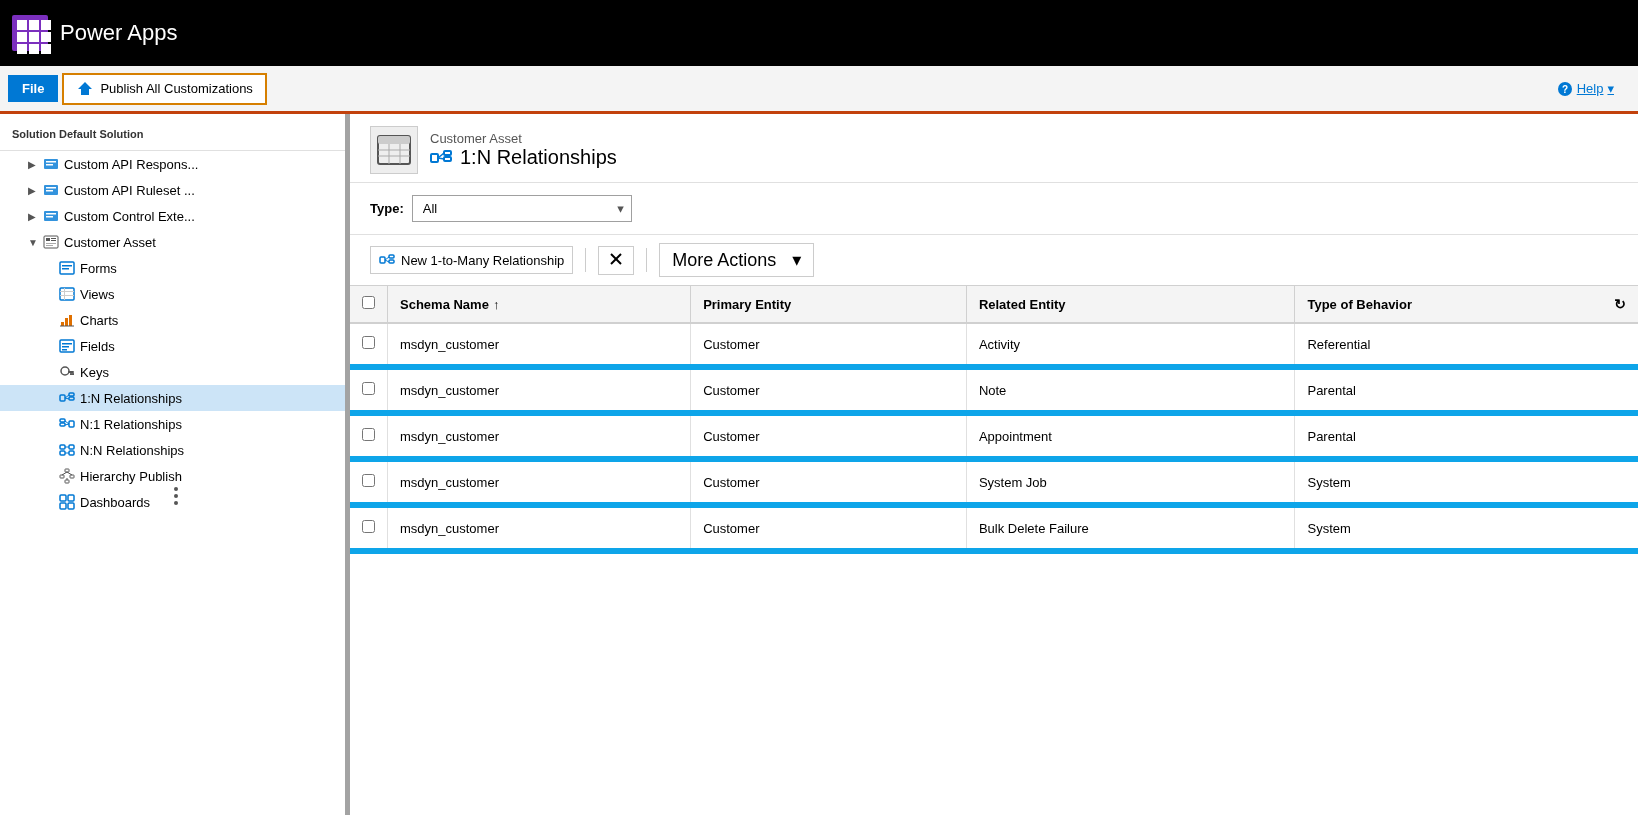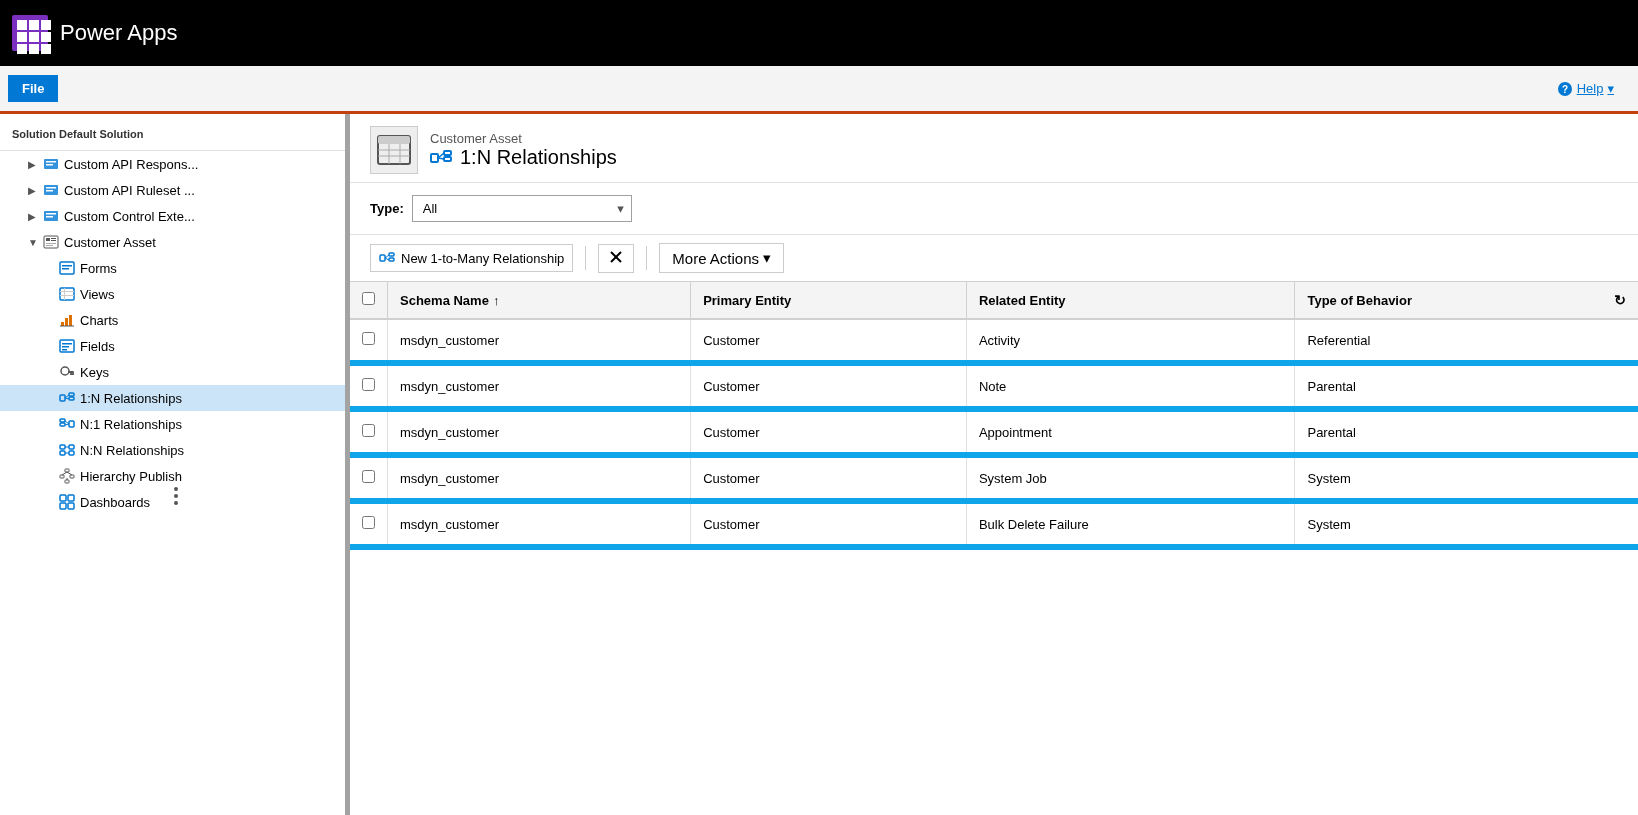--- a/index.html
+++ b/index.html
@@ -238,25 +238,25 @@
       border: 1px solid #ccc;
       padding: 5px 10px;
       font-size: 14px;
       cursor: pointer;
       color: #000;
     }
     .btn-more {
       background: #fff;
       border: 1px solid #ccc;
       padding: 5px 12px;
-      font-size: 15px;
+      font-size: 18px;
       cursor: pointer;
       display: flex;
       align-items: center;
-      gap: 4px;
+      gap: 16px;
       color: #000;
     }
     .separator { width: 1px; height: 24px; background: #ccc; margin: 0 4px; }
 
     
     .table-container {
       flex: 1;
       overflow-y: auto;
       position: relative;
     }
@@ -329,20 +329,28 @@
     <span></span>
       <span></span>
       <span></span>
   </div>
   <span class="app-title">Power Apps</span>
 </div>
 
 <div class="toolbar">
   <div class="toolbar-left">
     <button class="btn-file">File</button>
+    <button class="btn-publish">
+
+      <svg width="18" height="18" viewBox="0 0 18 18">
+        <polygon points="9,2 16,9 13,9 13,15 11,15 11,11 7,11 7,15 5,15 5,9 2,9" fill="#0078d4"></polygon>
+        <rect x="7" y="11" width="4" height="4" fill="#0078d4"></rect>
+      </svg>
+      <span>Publish All Customizations</span>
+    </button>
   </div>
   <div class="toolbar-right">
     <span class="help-link">
       <svg width="16" height="16" viewBox="0 0 16 16">
         <circle cx="8" cy="8" r="7" fill="#0078d4"></circle>
         <text x="8" y="12" text-anchor="middle" fill="#fff" font-size="10" font-weight="bold">?</text>
       </svg>
       <span>Help</span>
       <span>▾</span>
     </span>

